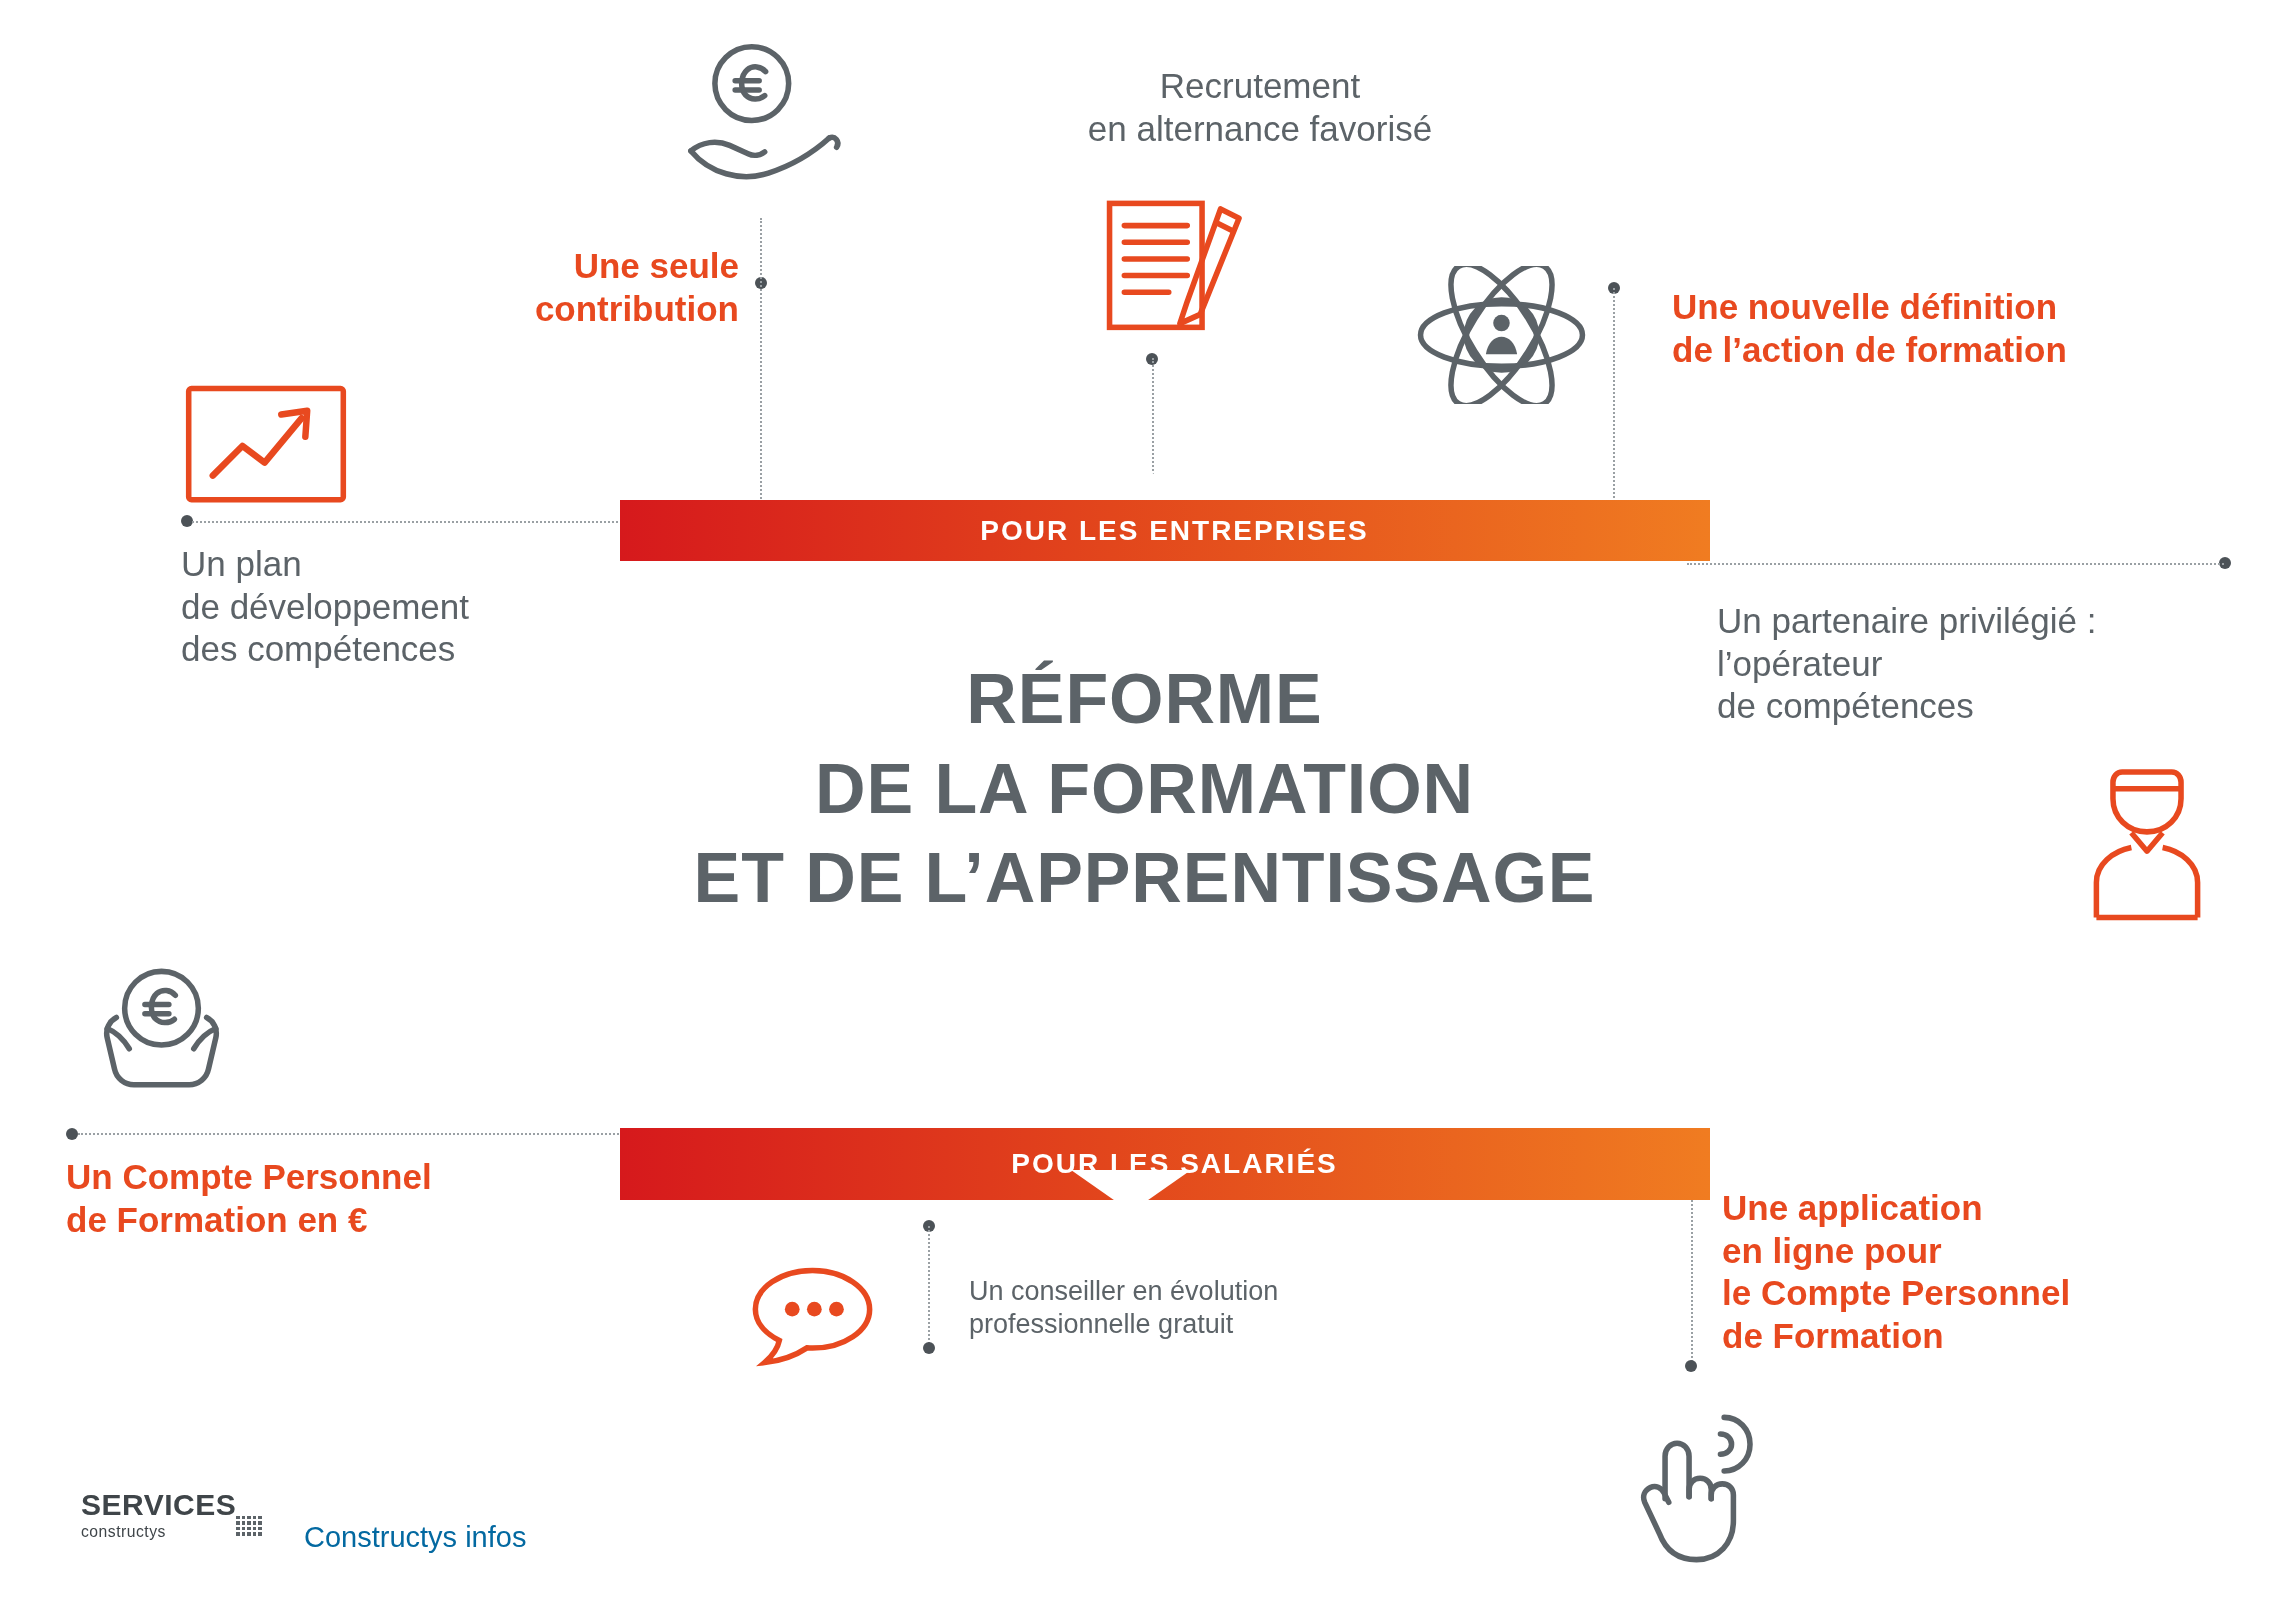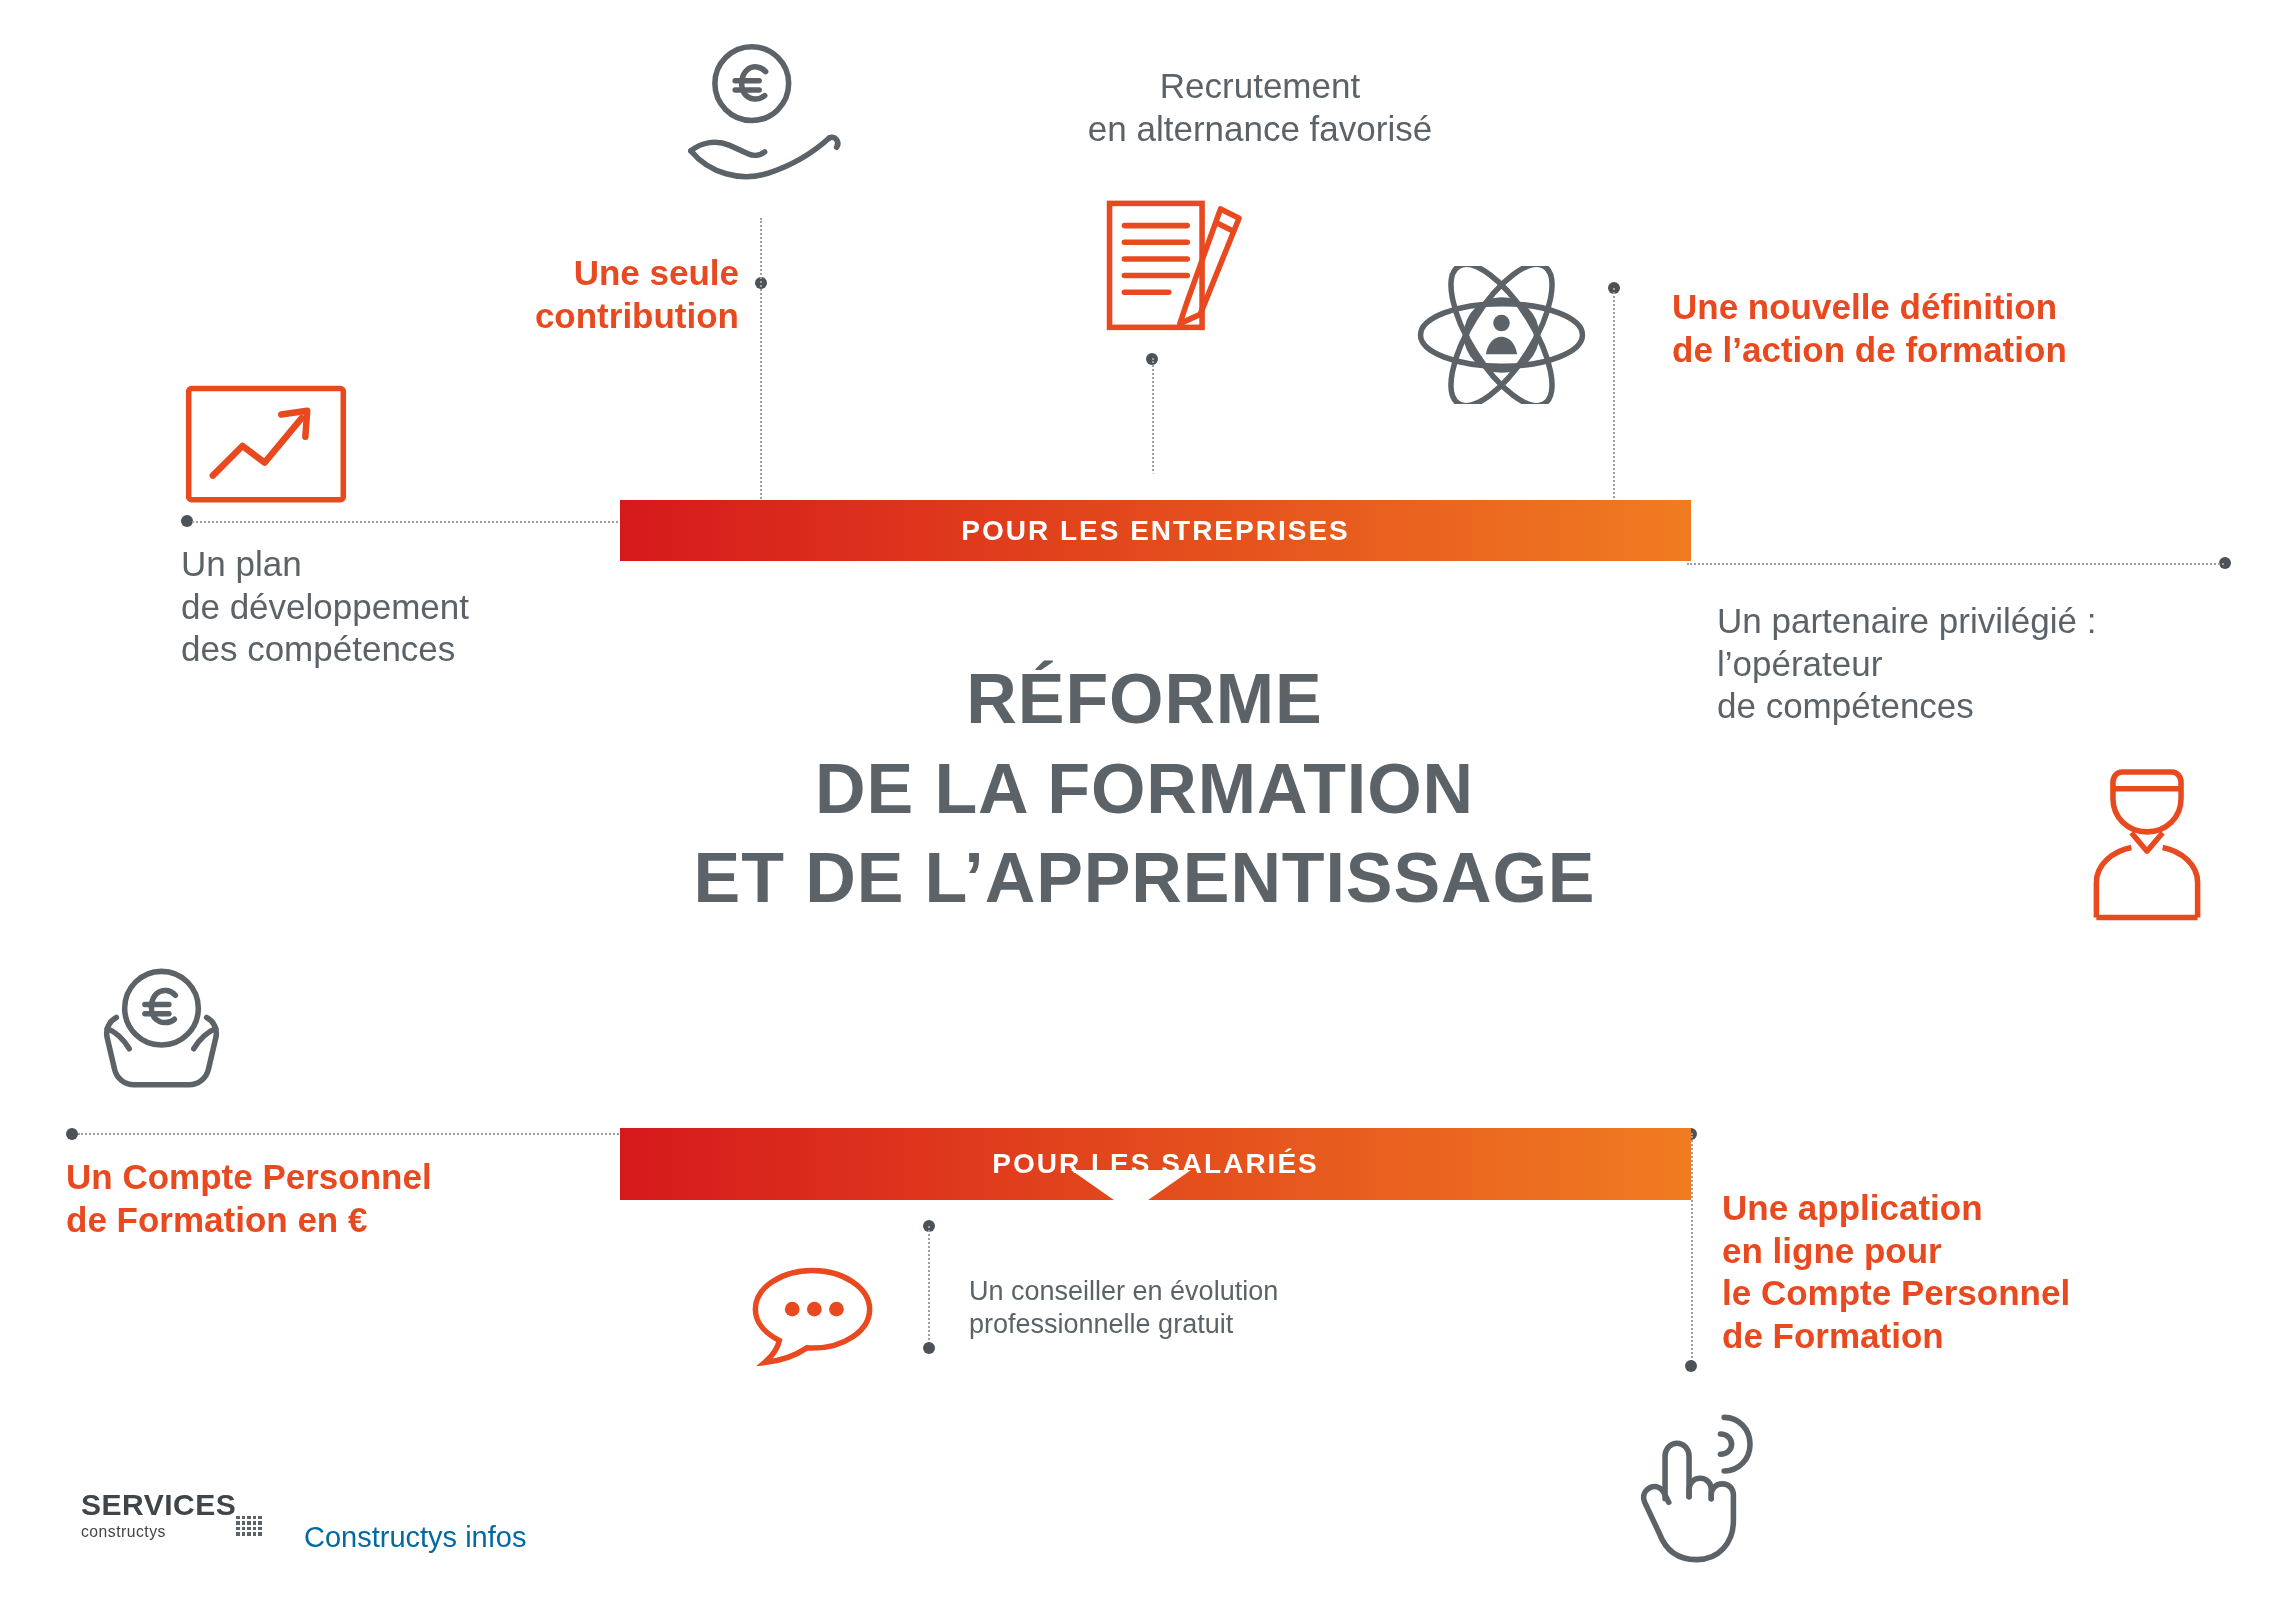--- a/index.html
+++ b/index.html
@@ -30,20 +30,21 @@
   .txt.orange { color: #e8491f; font-weight: bold; }
   .txt.grey   { color: #5c6368; }
 
   
   .bar {
     position: absolute;
     background: linear-gradient(90deg, #d6191c 0%, #e2461c 45%, #f07c21 100%);
     display: flex;
     align-items: center;
     justify-content: center;
+    padding-left: 19px;
   }
   .bar span {
     color: #ffffff;
     font-weight: bold;
     letter-spacing: 2px;
     font-size: 28px;
   }
 
   
   .notch-up {
@@ -263,21 +264,21 @@
   <div class="title">
     <div>RÉFORME</div>
     <div>DE LA FORMATION</div>
     <div>ET DE L’APPRENTISSAGE</div>
   </div>
 
   <div class="txt grey" style="left:181px; top:543px; width:397px; font-size:35px; text-align:left;">Un plan
 de  développement
 des compétences</div>
 
-  <div class="txt orange" style="left:434px; top:252px; width:305px; font-size:35px; text-align:right;">Une seule
+  <div class="txt orange" style="left:434px; top:245px; width:305px; font-size:35px; text-align:right;">Une seule
 contribution</div>
 
   <div class="txt grey" style="left:1020px; top:65px; width:480px; font-size:35px; text-align:center;">Recrutement
 en alternance favorisé</div>
 
   <div class="txt orange" style="left:1648px; top:286px; width:498px; font-size:35px; text-align:left;margin-left:24px;">Une nouvelle définition
 de l’action de  formation</div>
 
   <div class="txt grey" style="left:1717px; top:600px; width:513px; font-size:35px; text-align:left;">Un partenaire privilégié :
 l’opérateur

